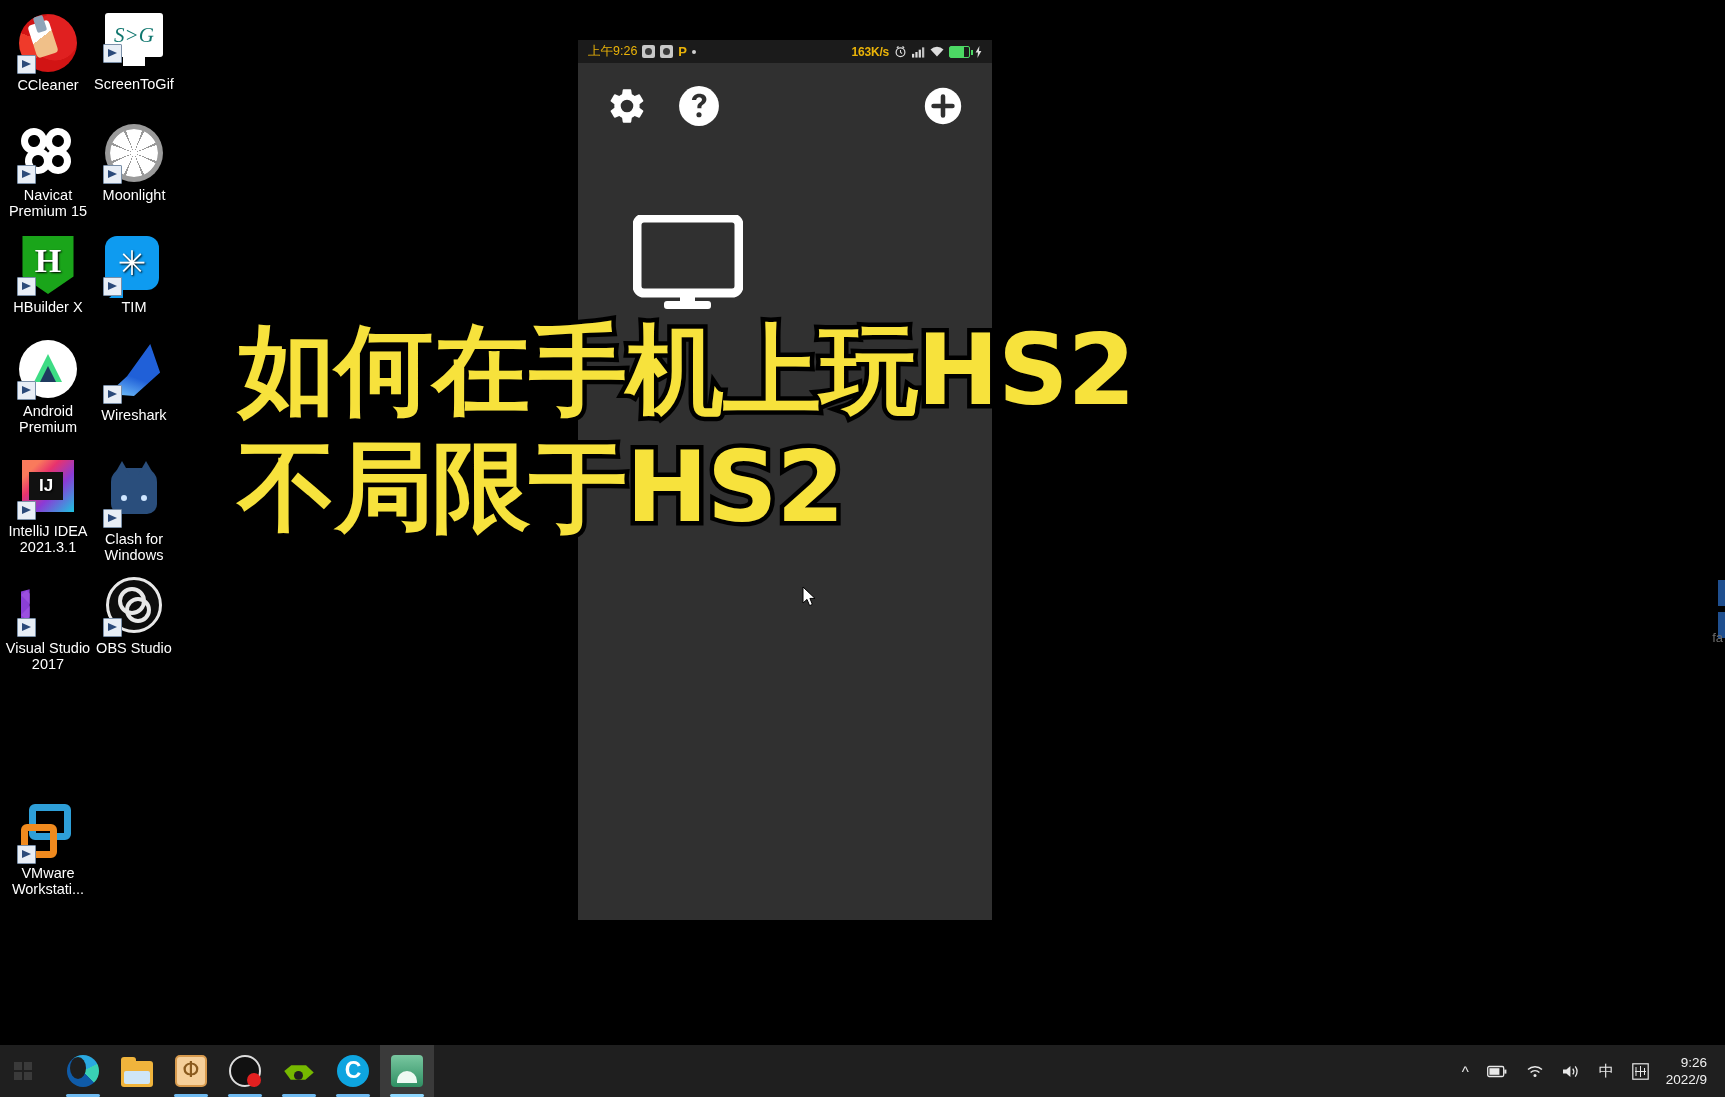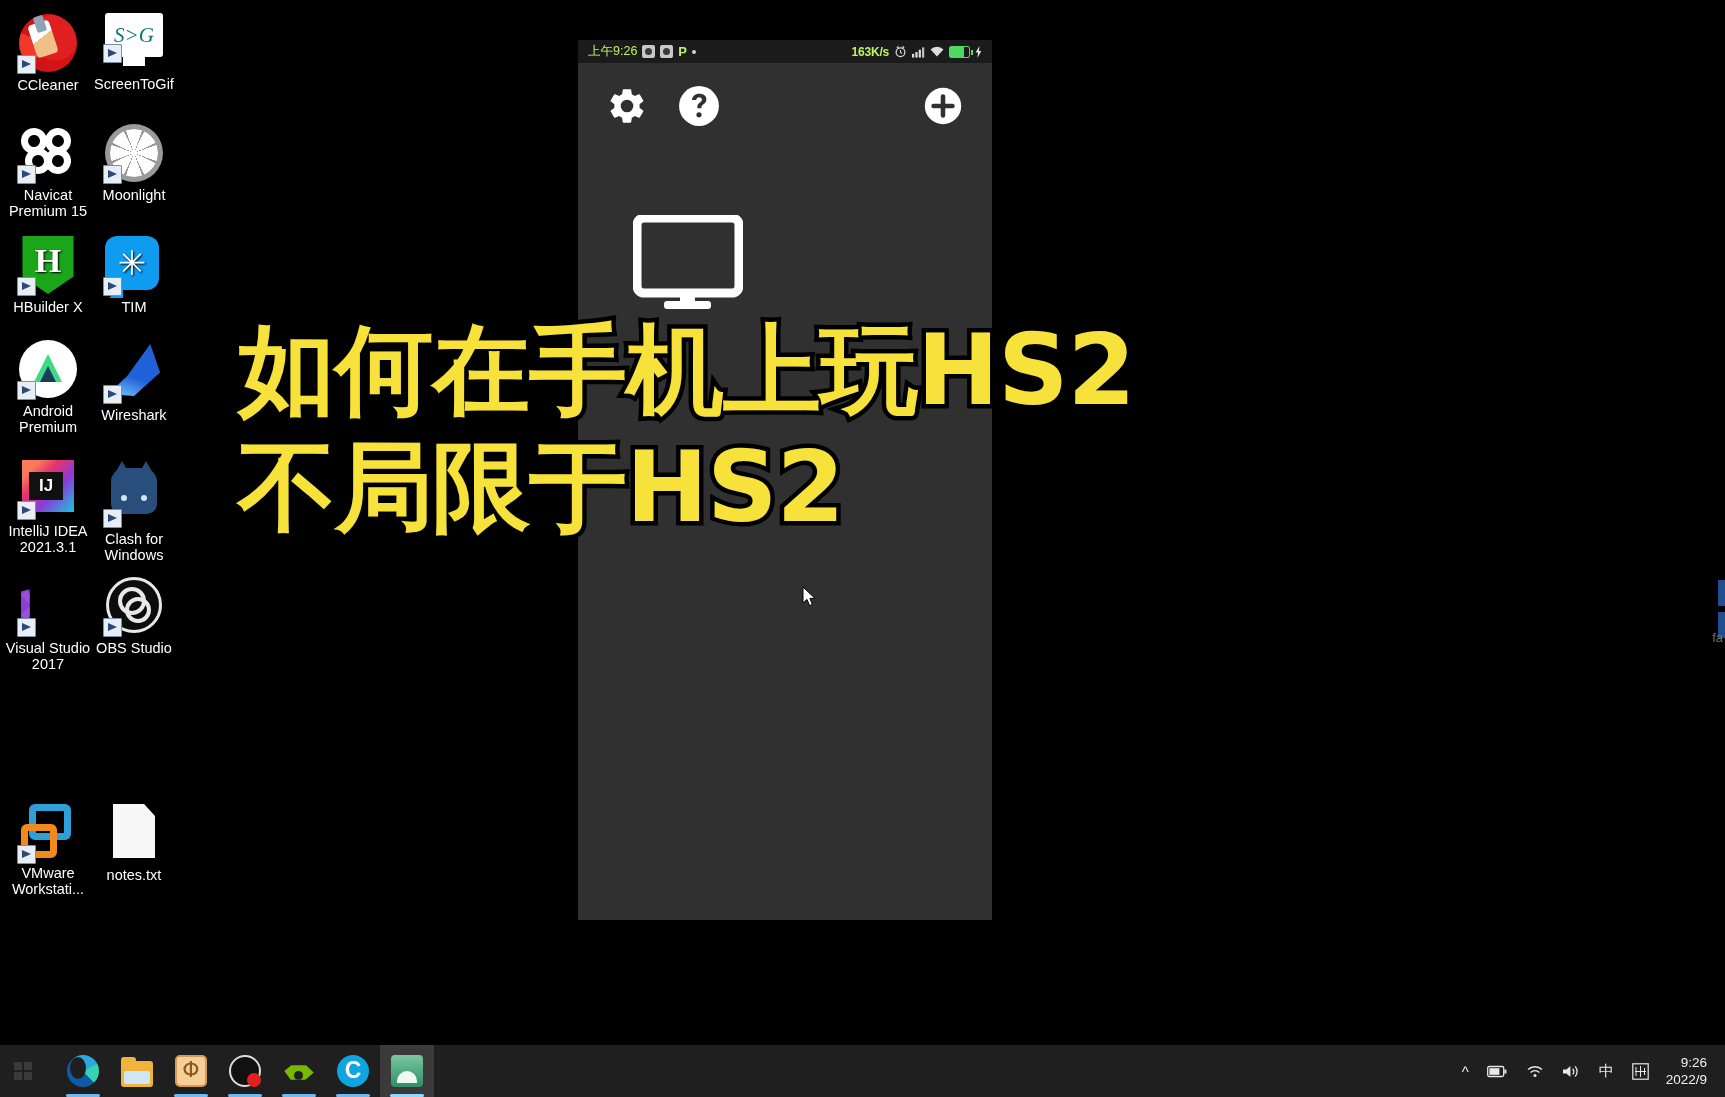--- a/index.html
+++ b/index.html
@@ -121,21 +121,21 @@
   #titlebar .tb-icon { width:19px; height:16px; margin-left:14px; margin-right:9px; border-radius:2px;
       background:linear-gradient(#79c7a0,#2f8f63); position:relative; overflow:hidden; }
   #titlebar .tb-icon:after { content:""; position:absolute; left:3px; bottom:2px; width:13px; height:7px;
       background:#eaf6ef; border-radius:7px 7px 0 0; }
   #titlebar .tb-title { font-size:15.5px; color:#3a3a3a; letter-spacing:.3px; }
   .winbtns { margin-left:auto; display:flex; height:100%; }
   .winbtn { width:46px; height:100%; display:flex; align-items:center; justify-content:center;
             color:#4a4a4a; font-size:14px; }
   .winbtn svg { display:block; }
 
-  #statusbar { height:23px; background:#1b1b1b; color:#bef264; font-size:12.5px;
+  #statusbar { height:23px; background:#1b1b1b; color:#eab308; font-size:12.5px;
                display:flex; align-items:center; padding:0 10px; }
   #statusbar .sb-left { display:flex; align-items:center; gap:5px; }
   #statusbar .sb-right { margin-left:auto; display:flex; align-items:center; gap:5px; }
   .sb-chip { display:inline-block; width:13px; height:13px; background:#c8c8c8; border-radius:2px;
              position:relative; }
   .sb-chip:after { content:""; position:absolute; left:3px; top:3px; width:7px; height:7px;
              border-radius:50%; background:#3a3a3a; }
   .sb-dot { width:4px; height:4px; border-radius:50%; background:#cfcfcf; display:inline-block; }
   .sb-p { font-size:13px; font-weight:bold; }
   .sb-speed { font-weight:bold; font-size:12px; letter-spacing:-.2px; }
@@ -311,26 +311,20 @@
 
     <div class="dicon" style="left:0px;top:802px;">
       <div class="glyph g-vmware">
         <i class="vm1"></i>
           <i class="vm2"></i>
           <div class="shortcut" style="bottom:-4px;"></div>
       </div>
       <span class="lbl">VMware Workstati...</span>
     </div>
 
-    <div class="dicon" style="left:86px;top:802px;">
-      <div class="glyph">
-        <div class="g-notes" style="margin:2px auto 0 auto;"></div>
-      </div>
-      <span class="lbl">notes.txt</span>
-    </div>
   </div>
 
   <div id="win">
 
 
     <div id="statusbar">
       <div class="sb-left">
         <span>上午9:26</span>
         <span class="sb-chip"></span>
         <span class="sb-chip"></span>

